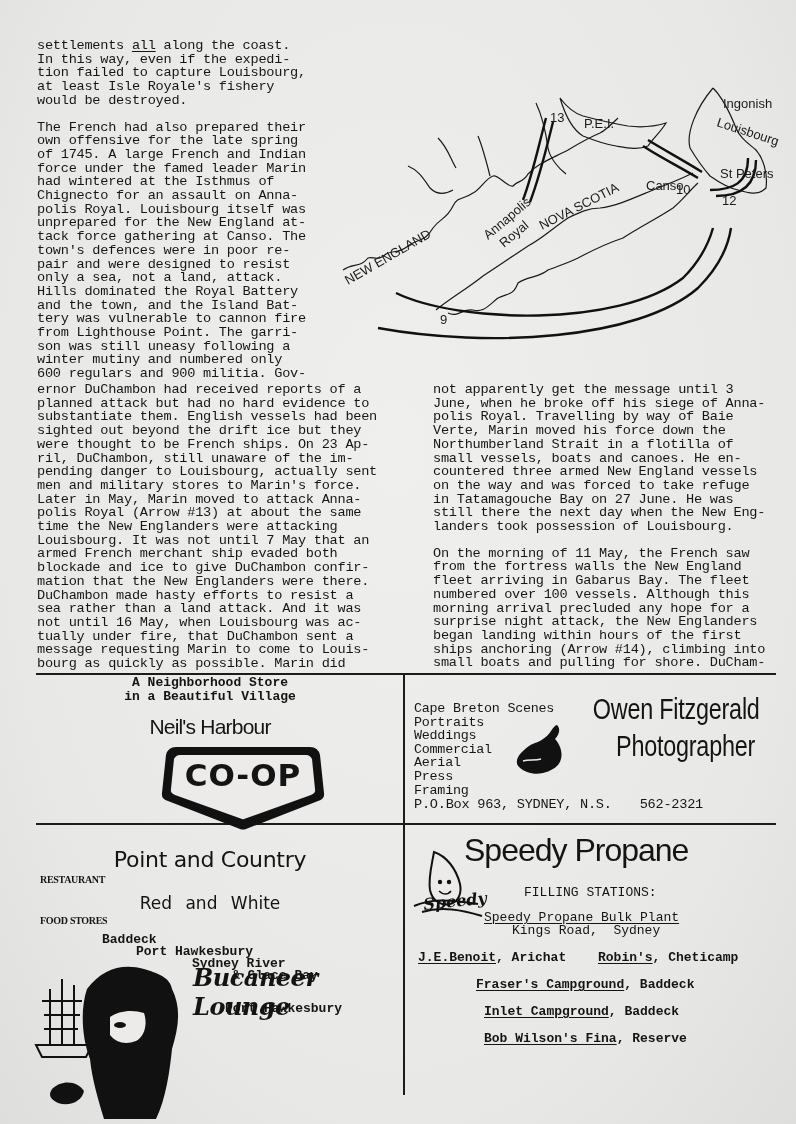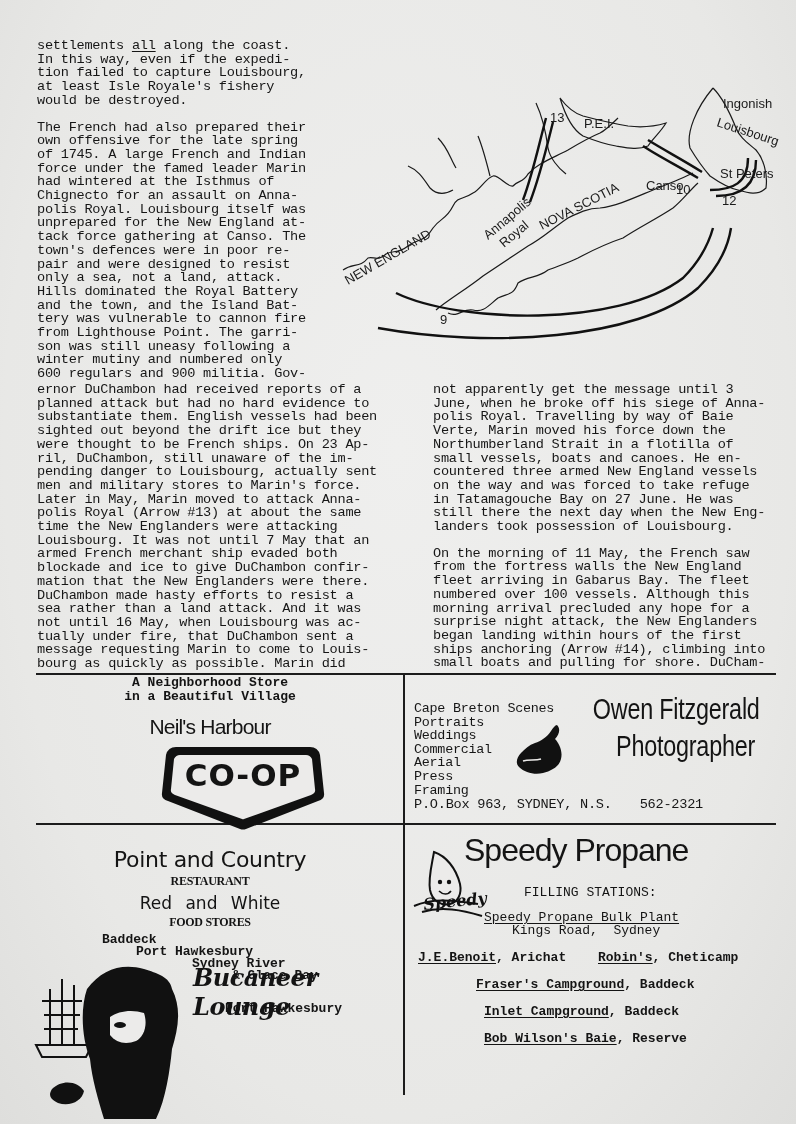--- a/index.html
+++ b/index.html
@@ -68,22 +68,22 @@
   .photo .address { position: absolute; left: 2px; top: 105px; }
   .photo .cb-island { position: absolute; left: 103px; top: 33px; width: 50px; height: 52px; }
 
   .tc { left: 40px; top: 831px; width: 340px; height: 290px; }
   .tc .headline { position: absolute; left: 30px; top: 0; font-weight: bold; font-size: 13px; white-space: pre; }
   .tc .tc-name {
     position: absolute; left: 0; width: 340px; top: 16px; text-align: center;
     font-family: "DejaVu Sans", sans-serif; font-size: 22px; letter-spacing: -0.3px;
   }
   .tc .tc-sub {
-    position: absolute; left: 0; width: 340px; text-align: center;
-    font-family: "Liberation Serif", serif; font-weight: bold; font-size: 12px; letter-spacing: -0.3px;
+    position: absolute; left: 0; width: 340px; 
+    font-family: "Liberation Serif", serif; font-weight: bold; font-size: 10px; letter-spacing: -0.3px;
   }
   .tc .rw {
     position: absolute; left: 0; width: 340px; top: 62px; text-align: center;
     font-family: "DejaVu Sans", sans-serif; font-size: 17px; word-spacing: 8px;
   }
   .tc .loc { position: absolute; font-weight: bold; font-size: 13px; white-space: pre; font-family: "Liberation Mono", monospace; }
   .tc .lounge {
     position: absolute; left: 153px; top: 132px;
     font-family: "DejaVu Serif", serif; font-weight: bold; font-size: 24px; letter-spacing: -0.5px;
     font-style: italic;
@@ -292,16 +292,16 @@
       <text x="12" y="64" font-family="DejaVu Serif, serif" font-style="italic" font-weight="bold" font-size="16" fill="#111" transform="rotate(-6 12 64)">Speedy</text>
     </svg>
     <div class="sp-name">Speedy Propane</div>
     <div class="filling">FILLING STATIONS:</div>
     <div class="line" style="left:72px; top:78px;"><u>Speedy Propane Bulk Plant</u></div>
     <div class="line" style="left:100px; top:91px;">Kings Road,  Sydney</div>
     <div class="line bold" style="left:6px; top:118px;"><u>J.E.Benoit</u><span>, Arichat</span></div>
     <div class="line bold" style="left:186px; top:118px;"><u>Robin's</u><span>, Cheticamp</span></div>
     <div class="line bold" style="left:64px; top:145px;"><u>Fraser's Campground</u><span>, Baddeck</span></div>
     <div class="line bold" style="left:72px; top:172px;"><u>Inlet Campground</u><span>, Baddeck</span></div>
-    <div class="line bold" style="left:72px; top:199px;"><u>Bob Wilson's Baie</u><span>, Reserve</span></div>
+    <div class="line bold" style="left:72px; top:199px;"><u>Bob Wilson's Fina</u><span>, Reserve</span></div>
   </div>
 
 </div>
 
 </body></html>

